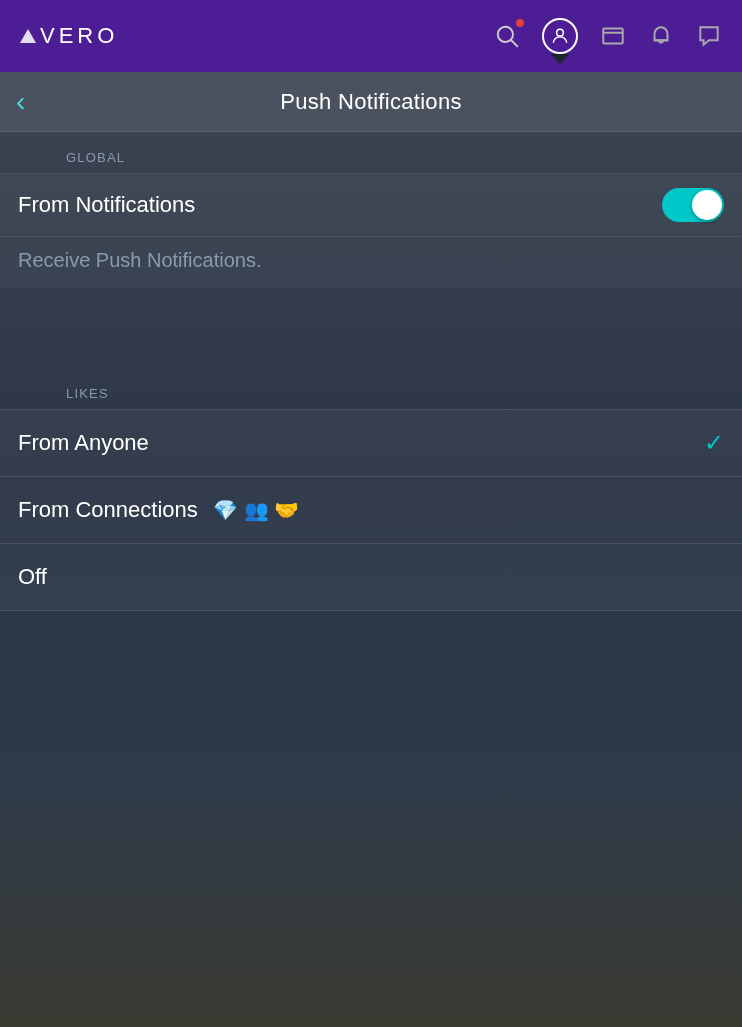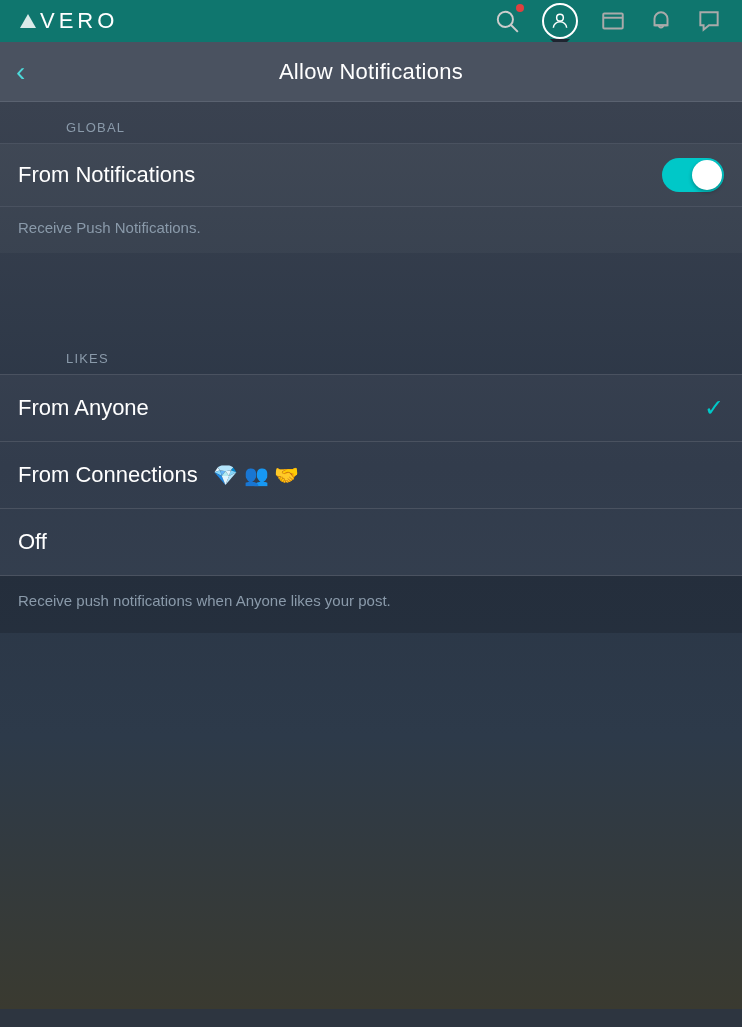--- a/index.html
+++ b/index.html
@@ -9,22 +9,22 @@
       height: 1027px;
       background: #2d3540;
       font-family: -apple-system, BlinkMacSystemFont, 'Helvetica Neue', Arial, sans-serif;
       color: #ffffff;
       overflow: hidden;
     }
 
     
     .nav-bar {
       width: 100%;
-      height: 42px;
-      background: #0f766e;
+      height: 72px;
+      background: #4c1d95;
       display: flex;
       align-items: center;
       justify-content: space-between;
       padding: 0 20px;
       position: relative;
     }
 
     .nav-logo {
       display: flex;
       align-items: center;
@@ -197,21 +197,21 @@
       box-shadow: 0 2px 4px rgba(0,0,0,0.3);
     }
 
     
     .description-row {
       padding: 12px 18px 16px 18px;
       background: rgba(255,255,255,0.03);
     }
 
     .description-text {
-      font-size: 15px;
+      font-size: 20px;
       color: #8a9aaa;
       font-weight: 300;
     }
 
     
     .spacer {
       height: 80px;
     }
 
     
@@ -308,21 +308,21 @@
         <path d="M4 4 L20 4 L20 16 L12 16 L7 20 L7 16 L4 16 Z" stroke="#aaa" stroke-width="1.8" fill="none"></path>
       </svg>
     </div>
   </div>
 </div>
 
 <div class="header-bar">
   <div class="back-button">
     <span class="back-chevron">‹</span>
   </div>
-  <span class="header-title">Allow Notifications</span>
+  <span class="header-title">Push Notifications</span>
 </div>
 
 <div class="content">
 
   <div class="section-label">GLOBAL</div>
 
   <div class="divider"></div>
 
   <div class="setting-row">
     <span class="setting-label">From Notifications</span>
@@ -358,17 +358,14 @@
   </div>
 
   <div class="divider"></div>
 
   <div class="option-row">
     <span class="option-label">Off</span>
   </div>
 
   <div class="divider"></div>
 
-  <div class="bottom-description">
-    <span class="bottom-description-text">Receive push notifications when Anyone likes your post.</span>
-  </div>
 
 </div>
 
 </body></html>

